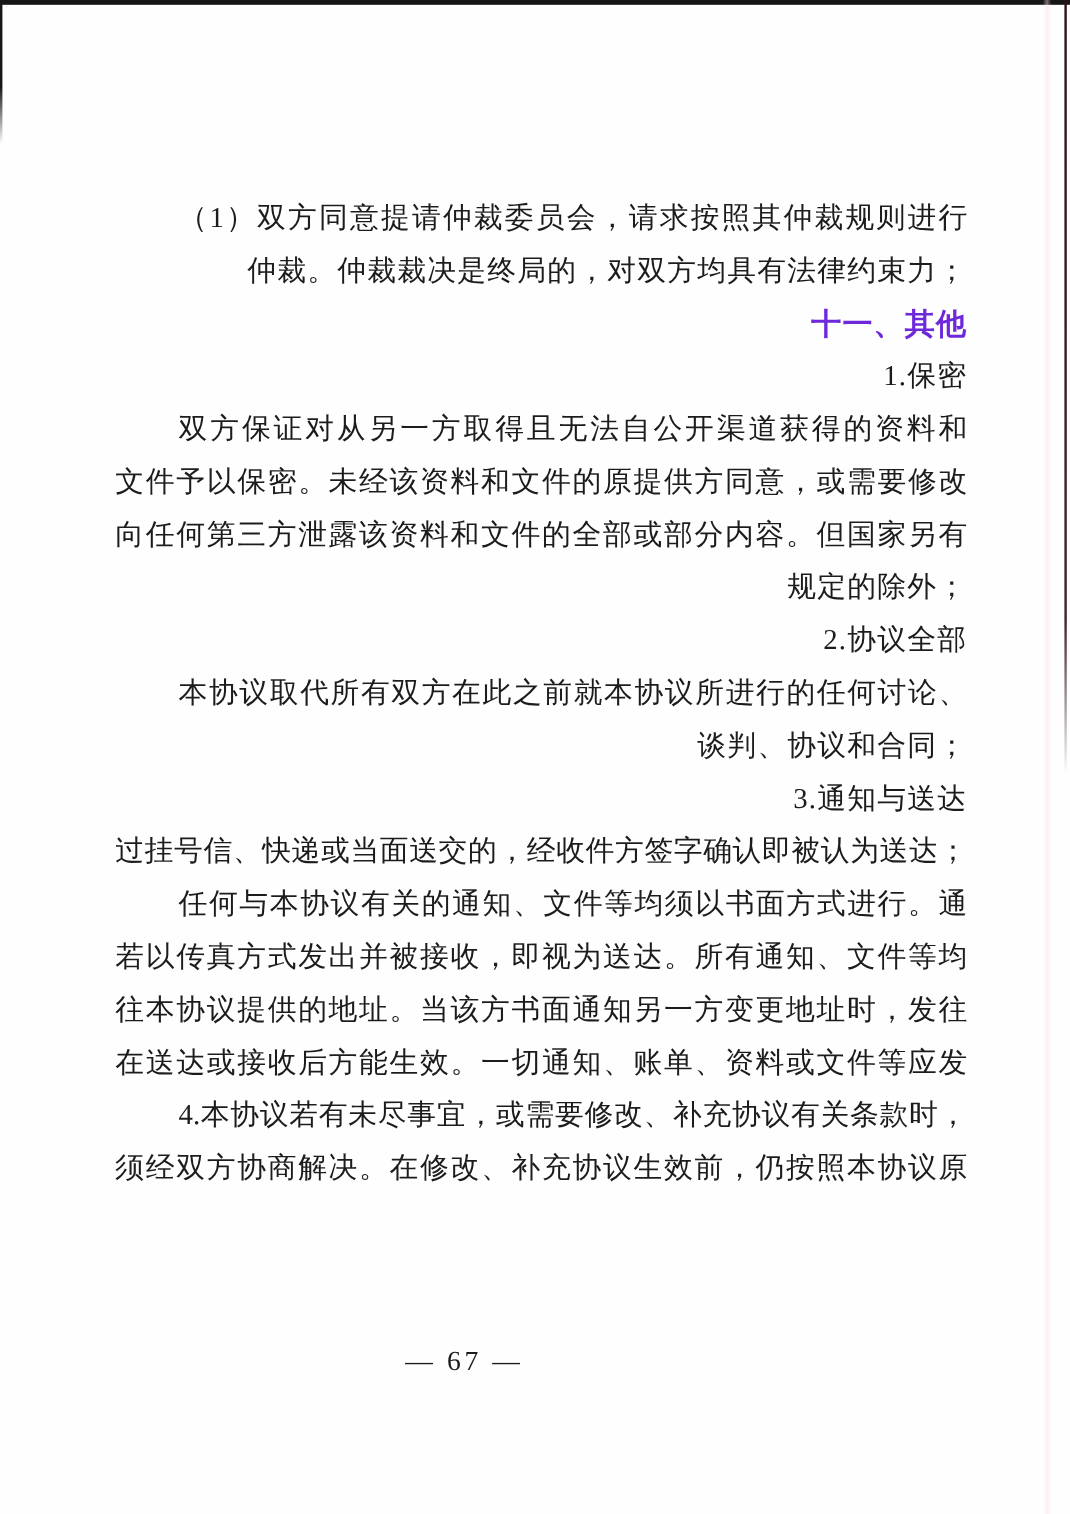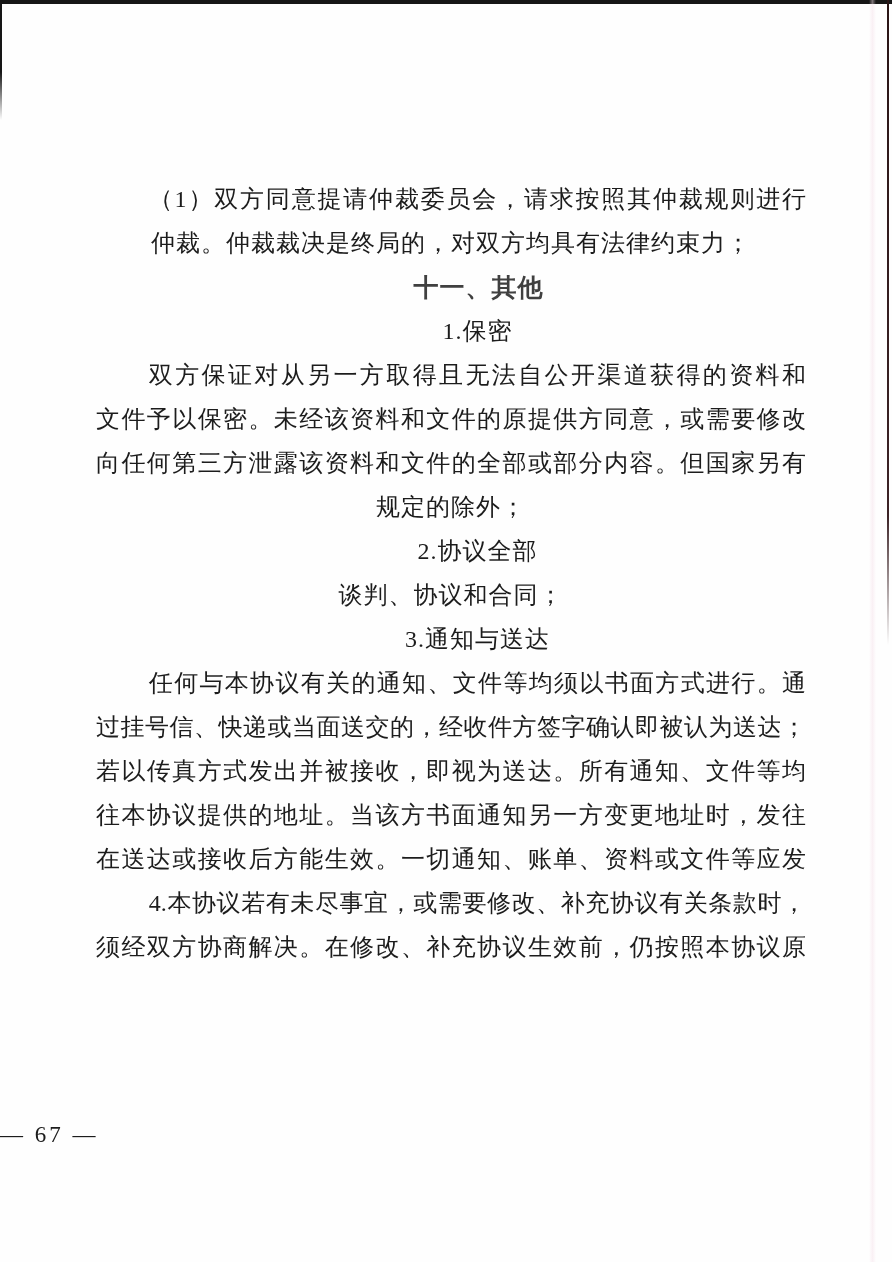--- a/index.html
+++ b/index.html
@@ -47,57 +47,57 @@
   .scan-right-line {
     position: absolute;
     top: 0; left: 887px;
     width: 2px; height: 645px;
     background: linear-gradient(to bottom, #2a1516 0%, #3c2326 80%, rgba(60,35,38,0) 100%);
   }
 
   .content {
     position: absolute;
     left: 96px;
-    top: 177px;
+    top: 160px;
     width: 710px;
   }
 
   .line {
     font-size: 24px;
     line-height: 44px;
     height: 44px;
     letter-spacing: 1px;
-    text-align: center;
+    text-align: right;
     white-space: nowrap;
   }
 
   .line.justify {
     white-space: normal;
     letter-spacing: 0;
     text-align: justify;
     text-align-last: justify;
   }
 
   .line.indent {
     text-indent: 2.2em;
   }
 
   .line.heading {
     font-family: "Liberation Sans", "DejaVu Sans", sans-serif;
     font-weight: bold;
     font-size: 25px;
-    color: #404040;
+    color: #6d28d9;
   }
 
   .footer {
     position: absolute;
     top: 1122px;
     left: 0;
     right: 118px;
-    text-align: left;
+    text-align: center;
     font-size: 23px;
     letter-spacing: 3px;
     color: #1c1c1c;
   }
 </style>
 </head>
 <body>
 
 <div class="page">
 
@@ -110,24 +110,25 @@
 
   <div class="line indent justify">（1）双方同意提请仲裁委员会，请求按照其仲裁规则进行</div>
       <div class="line">仲裁。仲裁裁决是终局的，对双方均具有法律约束力；</div>
       <div class="line indent heading">十一、其他</div>
       <div class="line indent">1.保密</div>
       <div class="line indent justify">双方保证对从另一方取得且无法自公开渠道获得的资料和</div>
       <div class="line justify">文件予以保密。未经该资料和文件的原提供方同意，或需要修改</div>
       <div class="line justify">向任何第三方泄露该资料和文件的全部或部分内容。但国家另有</div>
       <div class="line">规定的除外；</div>
       <div class="line indent">2.协议全部</div>
+      <div class="line indent justify">本协议取代所有双方在此之前就本协议所进行的任何讨论、</div>
       <div class="line">谈判、协议和合同；</div>
       <div class="line indent">3.通知与送达</div>
+      <div class="line justify">过挂号信、快递或当面送交的，经收件方签字确认即被认为送达；</div>
       <div class="line indent justify">任何与本协议有关的通知、文件等均须以书面方式进行。通</div>
-      <div class="line justify">过挂号信、快递或当面送交的，经收件方签字确认即被认为送达；</div>
       <div class="line justify">若以传真方式发出并被接收，即视为送达。所有通知、文件等均</div>
       <div class="line justify">往本协议提供的地址。当该方书面通知另一方变更地址时，发往</div>
       <div class="line justify">在送达或接收后方能生效。一切通知、账单、资料或文件等应发</div>
       <div class="line indent justify">4.本协议若有未尽事宜，或需要修改、补充协议有关条款时，</div>
       <div class="line justify">须经双方协商解决。在修改、补充协议生效前，仍按照本协议原</div>
     </div>
 
   <div class="footer">
     <span>— 67 —</span>
   </div>

